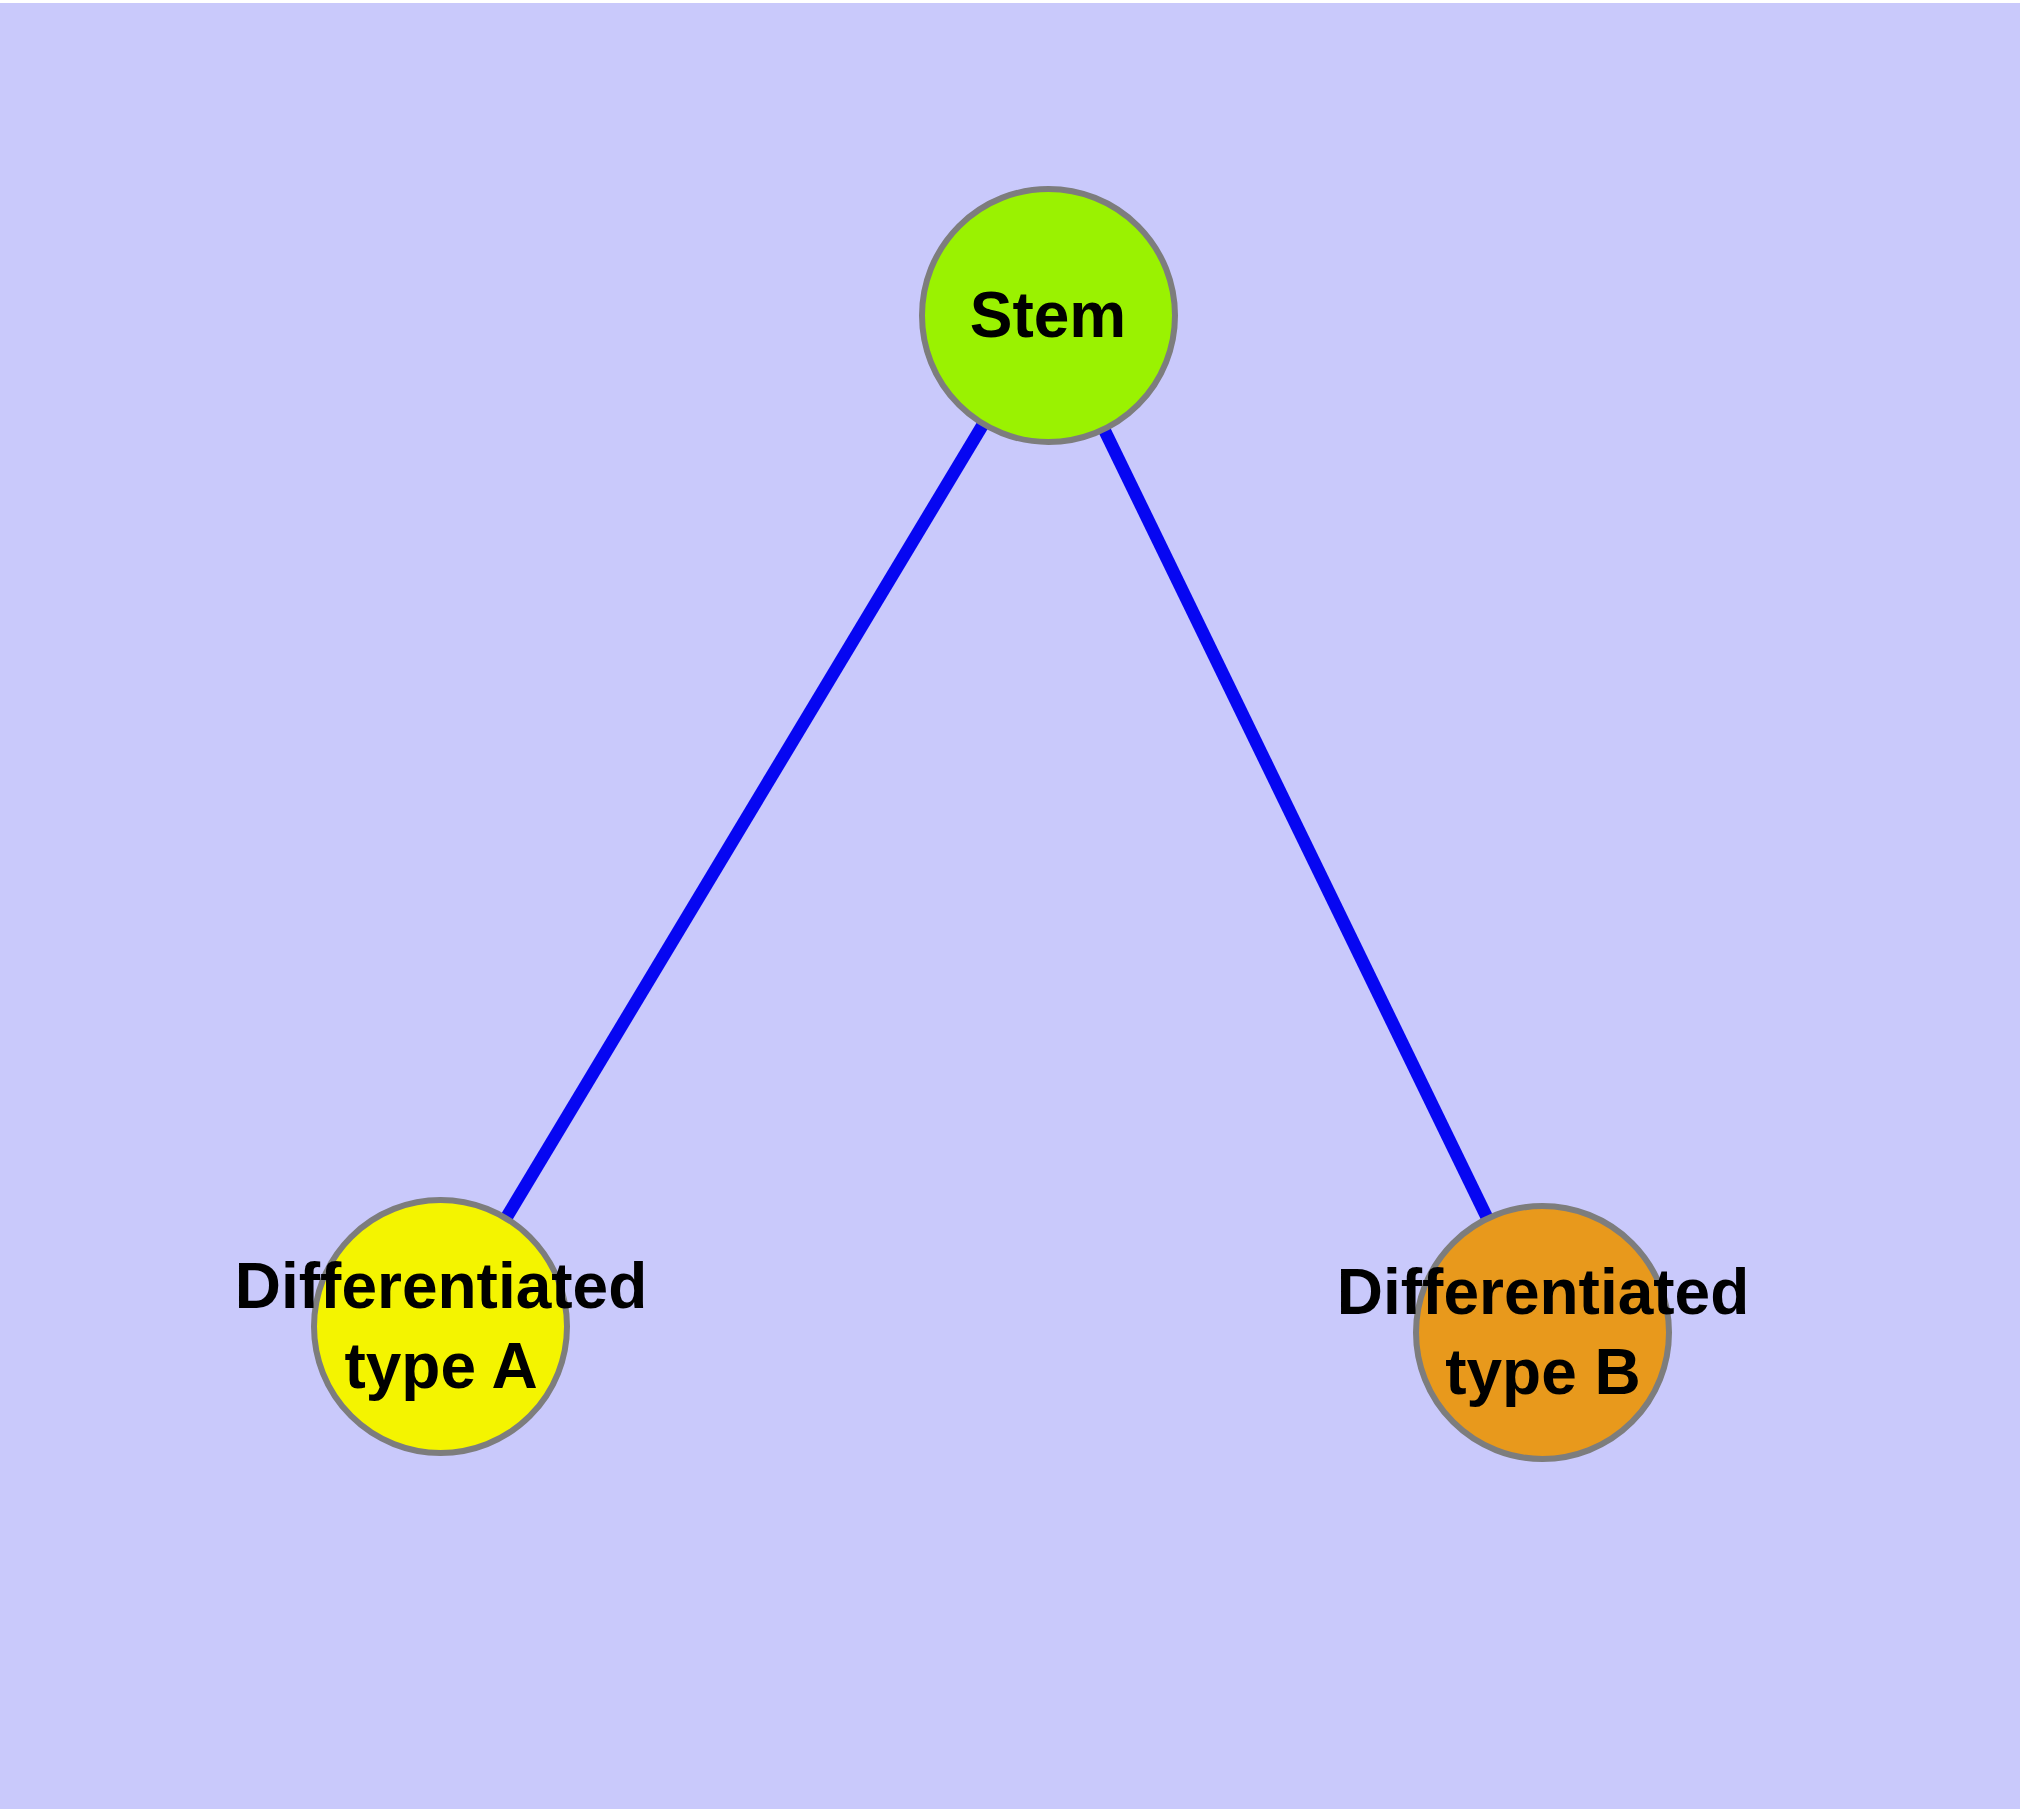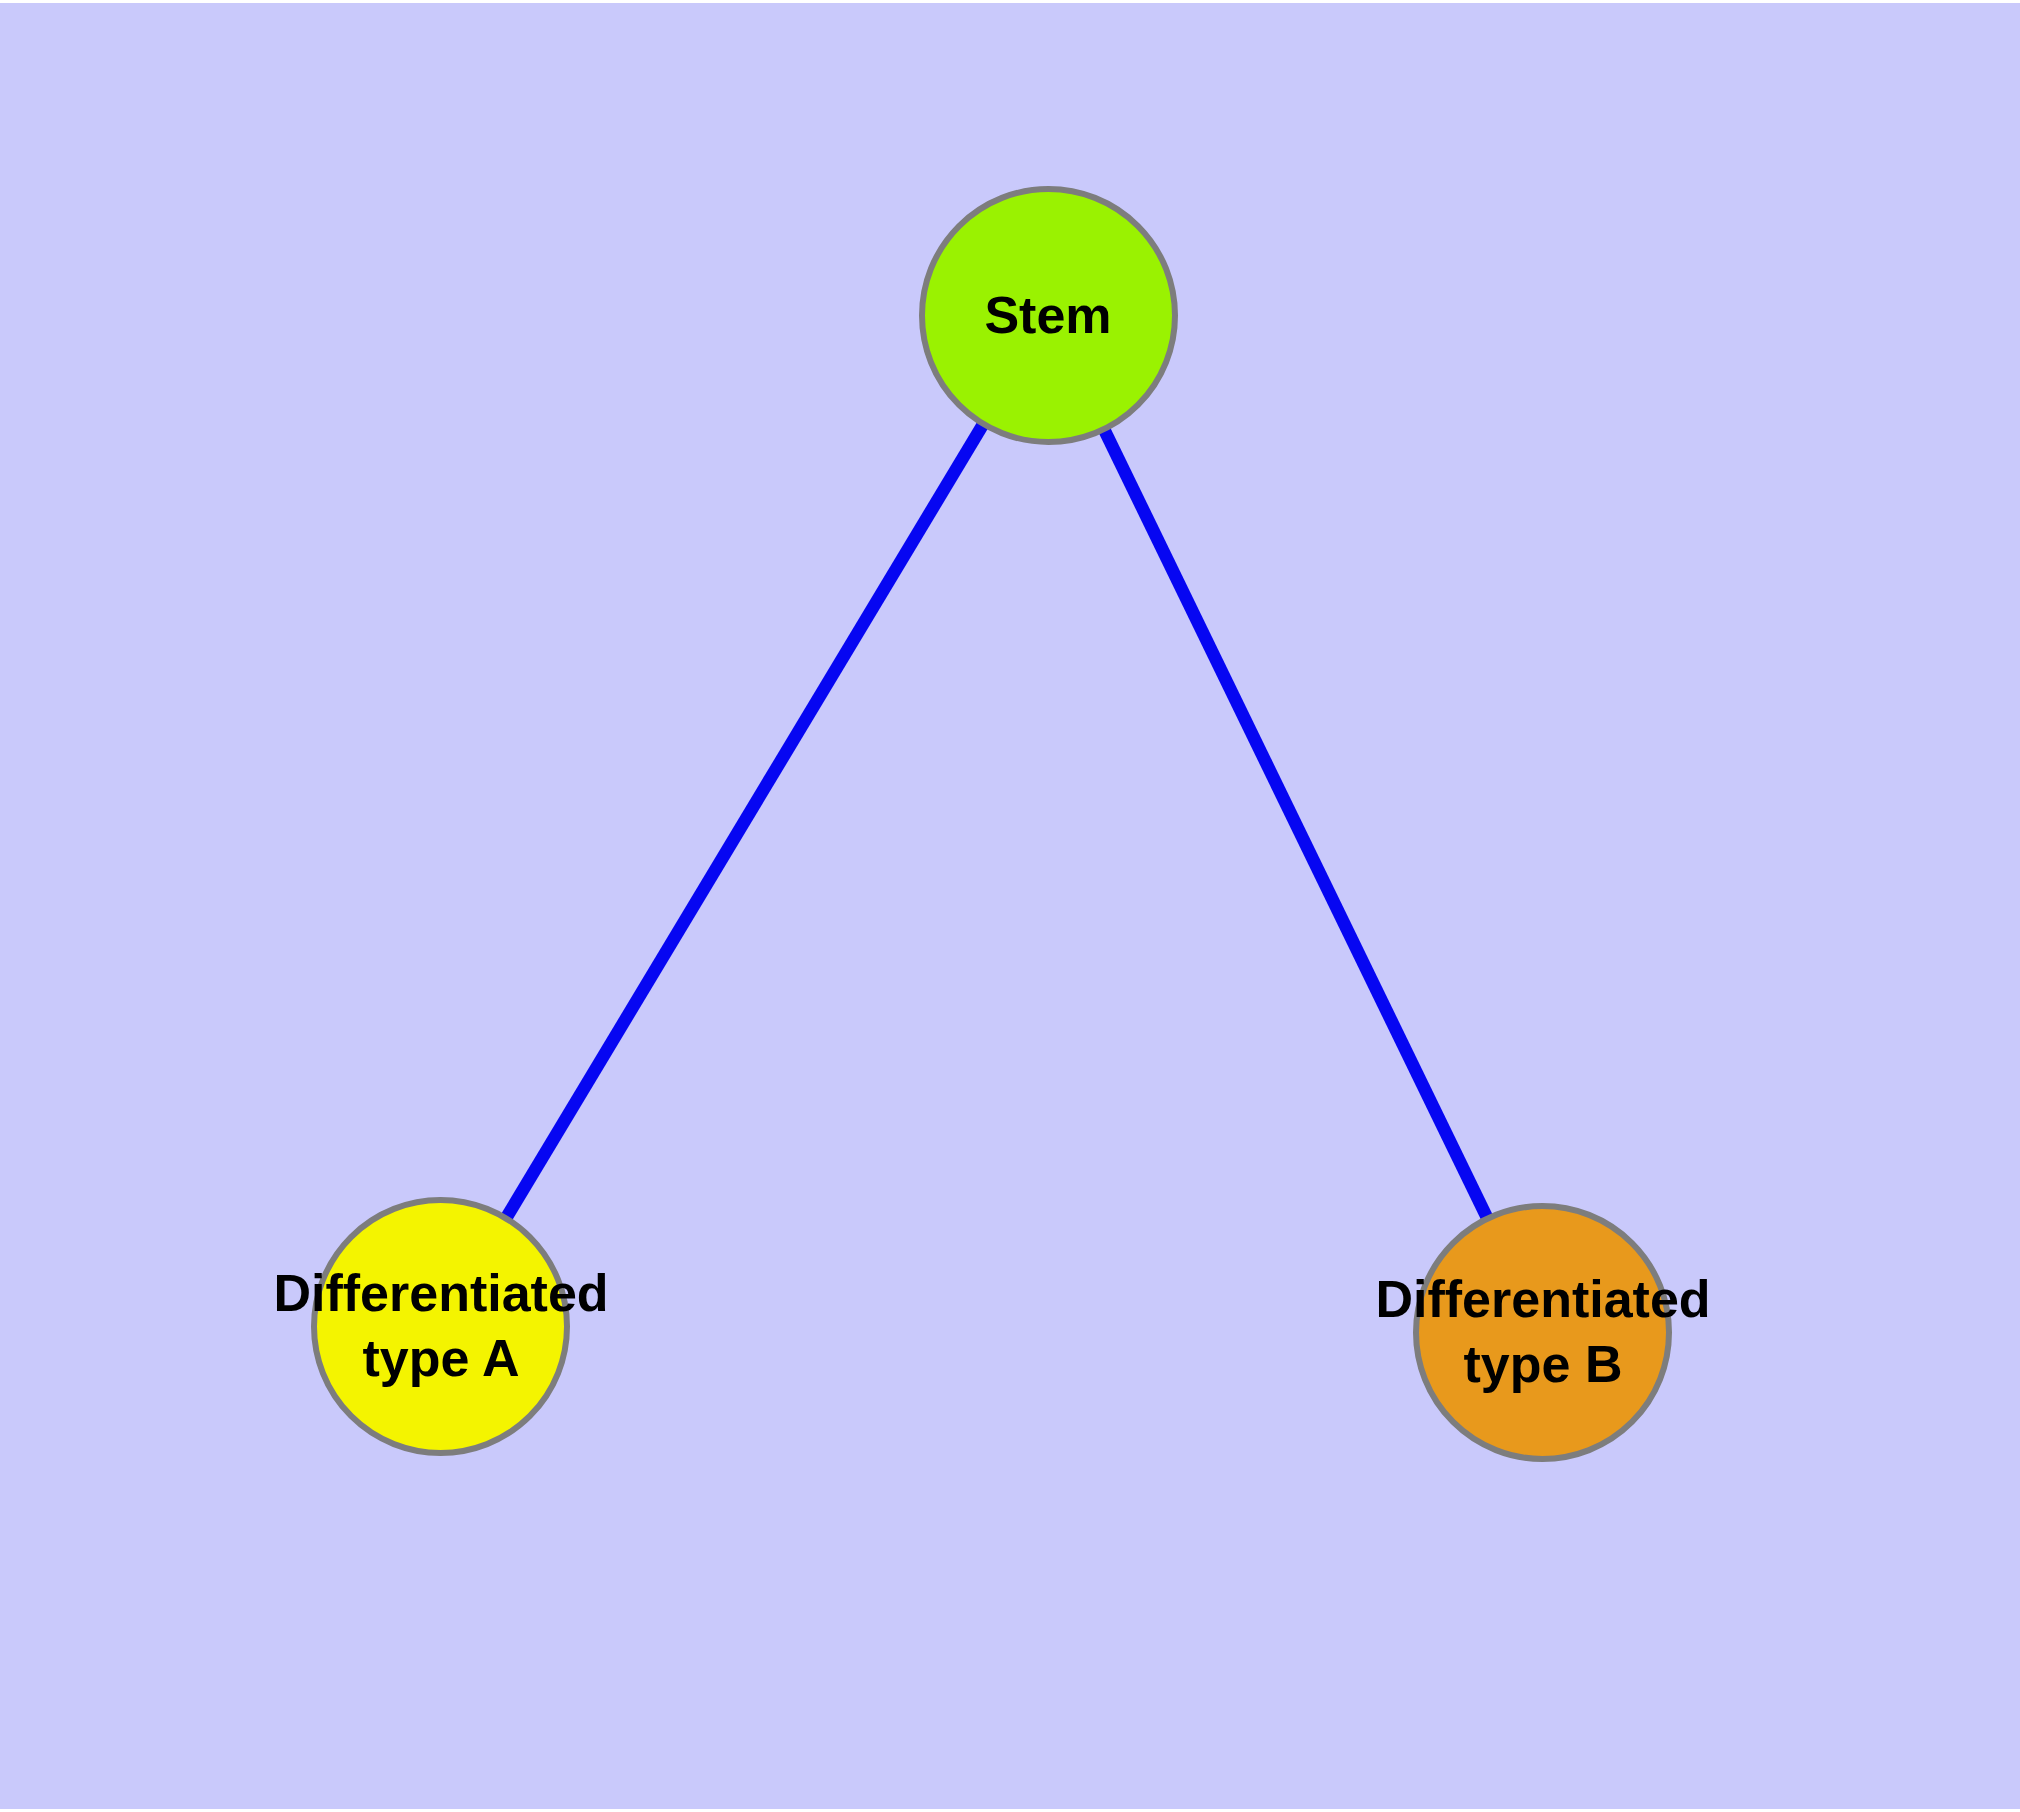--- a/index.html
+++ b/index.html
@@ -45,21 +45,21 @@
   .node-stem  { left: 919px; top: 186px; }
   .node-a     { left: 311px;  top: 1197px; }
   .node-b     { left: 1413px; top: 1203px; }
   .label {
     position: absolute;
     transform: translate(-50%, -50%);
     width: max-content;
     white-space: pre-line;
     text-align: center;
     color: var(--label, #000000);
-    font-size: 52px;
+    font-size: 64px;
     font-weight: bold;
     line-height: 1.25;
   }
   .label-stem { left: 1048px; top: 315px; }
   .label-a    { left: 441px;  top: 1326px; }
   .label-b    { left: 1543px; top: 1332px; }
 </style>
 </head>
 <body>
 

